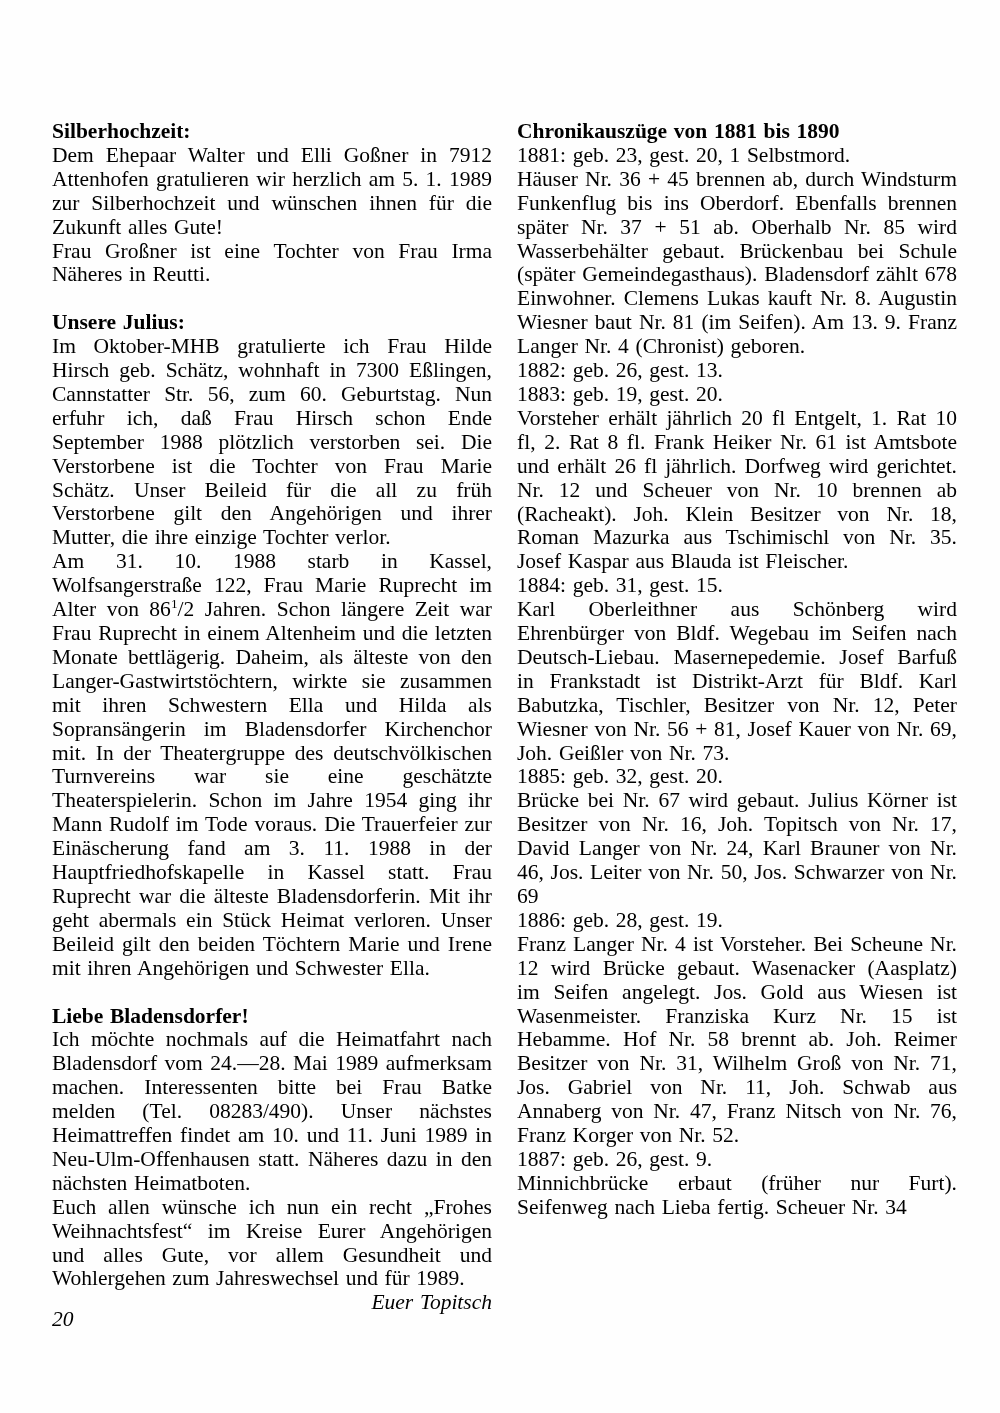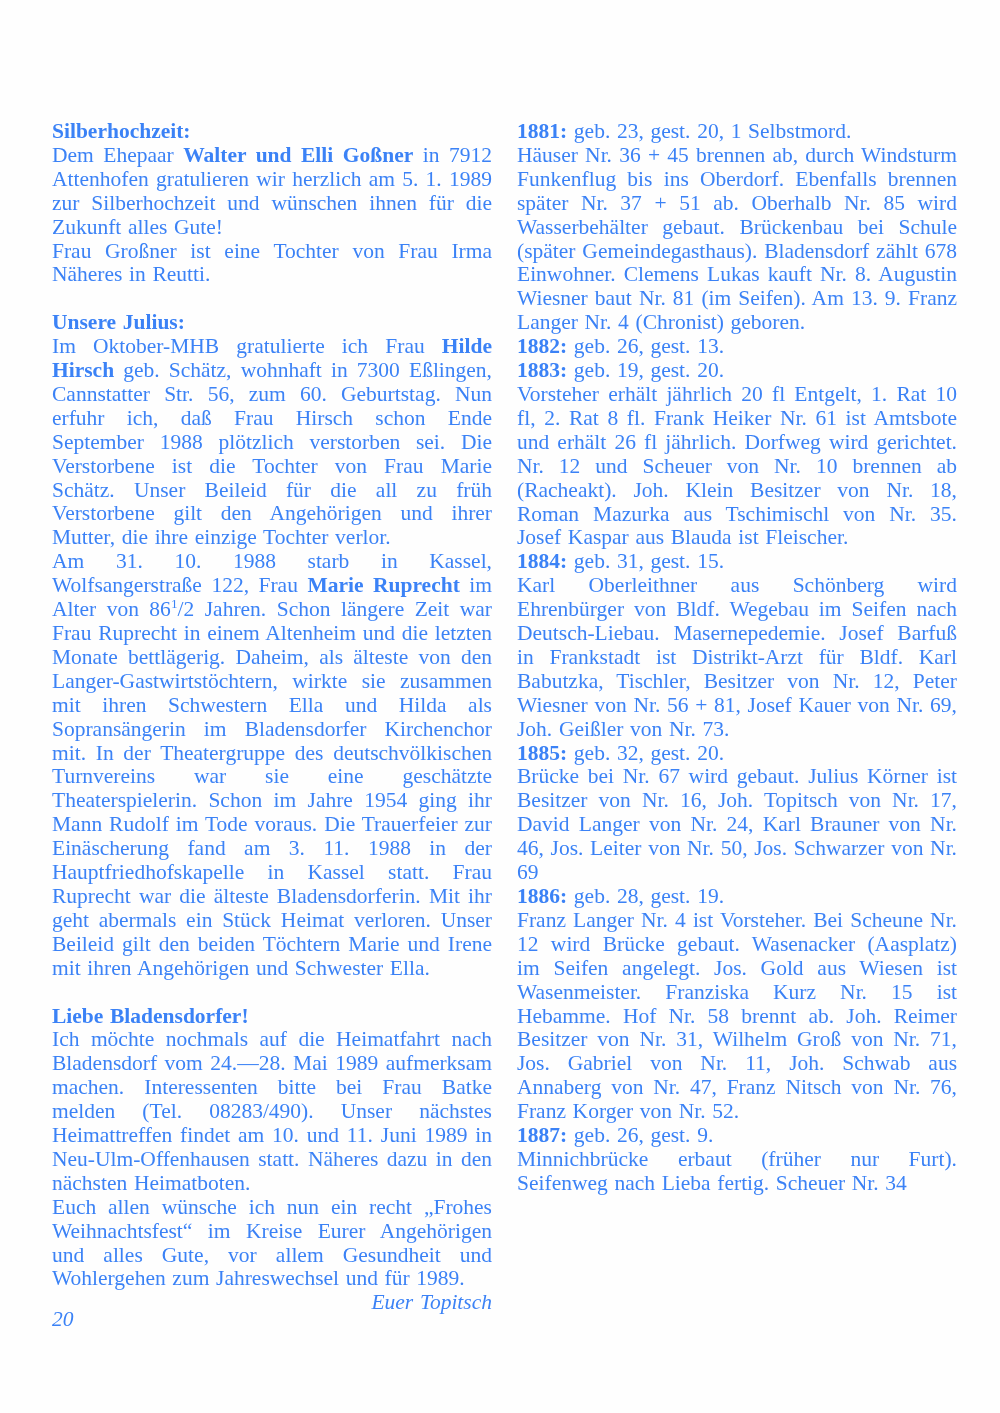--- a/index.html
+++ b/index.html
@@ -8,21 +8,21 @@
     background: #ffffff;
   }
   .page {
     position: relative;
     width: 1000px;
     height: 1413px;
     box-sizing: border-box;
     padding: 120px 43px 0 52px;
     background: #fefefe;
     font-family: "Liberation Serif", serif;
-    color: #3b82f6;
+    color: #000000;
     overflow: hidden;
   }
   .columns {
     display: flex;
     gap: 25px;
   }
   .col {
     flex: 1 1 0;
     min-width: 0;
   }
@@ -39,21 +39,21 @@
     font-weight: 700;
     text-align: left;
   }
   .space-before {
     margin-top: 23.9px;
   }
   .signature {
     text-align: right;
     font-style: italic;
   }
-  .b { font-weight: 700; }
+  .b { font-weight: 400; }
   .i { font-style: italic; margin-left: 16px; }
   sup {
     font-size: 62%;
     line-height: 0;
     vertical-align: super;
   }
   .page-number {
     position: absolute;
     left: 52px;
     top: 1308px;
@@ -73,20 +73,21 @@
         <p class="block para"><span>Frau Großner ist eine Tochter von Frau Irma Näheres in Reutti.</span></p>
         <p class="block heading space-before"><span>Unsere Julius:</span></p>
         <p class="block para"><span>Im Oktober-MHB gratulierte ich Frau </span><span class="b">Hilde Hirsch</span><span> geb. Schätz, wohnhaft in 7300 Eßlingen, Cannstatter Str. 56, zum 60. Geburtstag. Nun erfuhr ich, daß Frau Hirsch schon Ende September 1988 plötzlich verstorben sei. Die Verstorbene ist die Tochter von Frau Marie Schätz. Unser Beileid für die all zu früh Verstorbene gilt den Angehörigen und ihrer Mutter, die ihre einzige Tochter verlor.</span></p>
         <p class="block para"><span>Am 31. 10. 1988 starb in Kassel, Wolfsangerstraße 122, Frau </span><span class="b">Marie Ruprecht</span><span> im Alter von 86</span><sup>1</sup><span>/2 Jahren. Schon längere Zeit war Frau Ruprecht in einem Altenheim und die letzten Monate bettlägerig. Daheim, als älteste von den Langer-Gastwirtstöchtern, wirkte sie zusammen mit ihren Schwestern Ella und Hilda als Sopransängerin im Bladensdorfer Kirchenchor mit. In der Theatergruppe des deutschvölkischen Turnvereins war sie eine geschätzte Theaterspielerin. Schon im Jahre 1954 ging ihr Mann Rudolf im Tode voraus. Die Trauerfeier zur Einäscherung fand am 3. 11. 1988 in der Hauptfriedhofskapelle in Kassel statt. Frau Ruprecht war die älteste Bladensdorferin. Mit ihr geht abermals ein Stück Heimat verloren. Unser Beileid gilt den beiden Töchtern Marie und Irene mit ihren Angehörigen und Schwester Ella.</span></p>
         <p class="block heading space-before"><span>Liebe Bladensdorfer!</span></p>
         <p class="block para"><span>Ich möchte nochmals auf die Heimatfahrt nach Bladensdorf vom 24.—28. Mai 1989 aufmerksam machen. Interessenten bitte bei Frau Batke melden (Tel. 08283/490). Unser nächstes Heimattreffen findet am 10. und 11. Juni 1989 in Neu-Ulm-Offenhausen statt. Näheres dazu in den nächsten Heimatboten.</span></p>
         <p class="block para"><span>Euch allen wünsche ich nun ein recht „Frohes Weihnachtsfest“ im Kreise Eurer Angehörigen und alles Gute, vor allem Gesundheit und Wohlergehen zum Jahreswechsel und für 1989.</span></p>
         <p class="block signature"><span class="i">Euer Topitsch</span></p>
       </div>
     <div class="col">
+        <p class="block heading"><span>Chronikauszüge von 1881 bis 1890</span></p>
         <p class="block para"><span class="b">1881:</span><span> geb. 23, gest. 20, 1 Selbstmord.</span></p>
         <p class="block para"><span>Häuser Nr. 36 + 45 brennen ab, durch Windsturm Funkenflug bis ins Oberdorf. Ebenfalls brennen später Nr. 37 + 51 ab. Oberhalb Nr. 85 wird Wasserbehälter gebaut. Brückenbau bei Schule (später Gemeindegasthaus). Bladensdorf zählt 678 Einwohner. Clemens Lukas kauft Nr. 8. Augustin Wiesner baut Nr. 81 (im Seifen). Am 13. 9. Franz Langer Nr. 4 (Chronist) geboren.</span></p>
         <p class="block para"><span class="b">1882:</span><span> geb. 26, gest. 13.</span></p>
         <p class="block para"><span class="b">1883:</span><span> geb. 19, gest. 20.</span></p>
         <p class="block para"><span>Vorsteher erhält jährlich 20 fl Entgelt, 1. Rat 10 fl, 2. Rat 8 fl. Frank Heiker Nr. 61 ist Amtsbote und erhält 26 fl jährlich. Dorfweg wird gerichtet. Nr. 12 und Scheuer von Nr. 10 brennen ab (Racheakt). Joh. Klein Besitzer von Nr. 18, Roman Mazurka aus Tschimischl von Nr. 35. Josef Kaspar aus Blauda ist Fleischer.</span></p>
         <p class="block para"><span class="b">1884:</span><span> geb. 31, gest. 15.</span></p>
         <p class="block para"><span>Karl Oberleithner aus Schönberg wird Ehrenbürger von Bldf. Wegebau im Seifen nach Deutsch-Liebau. Masernepedemie. Josef Barfuß in Frankstadt ist Distrikt-Arzt für Bldf. Karl Babutzka, Tischler, Besitzer von Nr. 12, Peter Wiesner von Nr. 56 + 81, Josef Kauer von Nr. 69, Joh. Geißler von Nr. 73.</span></p>
         <p class="block para"><span class="b">1885:</span><span> geb. 32, gest. 20.</span></p>
         <p class="block para"><span>Brücke bei Nr. 67 wird gebaut. Julius Körner ist Besitzer von Nr. 16, Joh. Topitsch von Nr. 17, David Langer von Nr. 24, Karl Brauner von Nr. 46, Jos. Leiter von Nr. 50, Jos. Schwarzer von Nr. 69</span></p>
         <p class="block para"><span class="b">1886:</span><span> geb. 28, gest. 19.</span></p>

